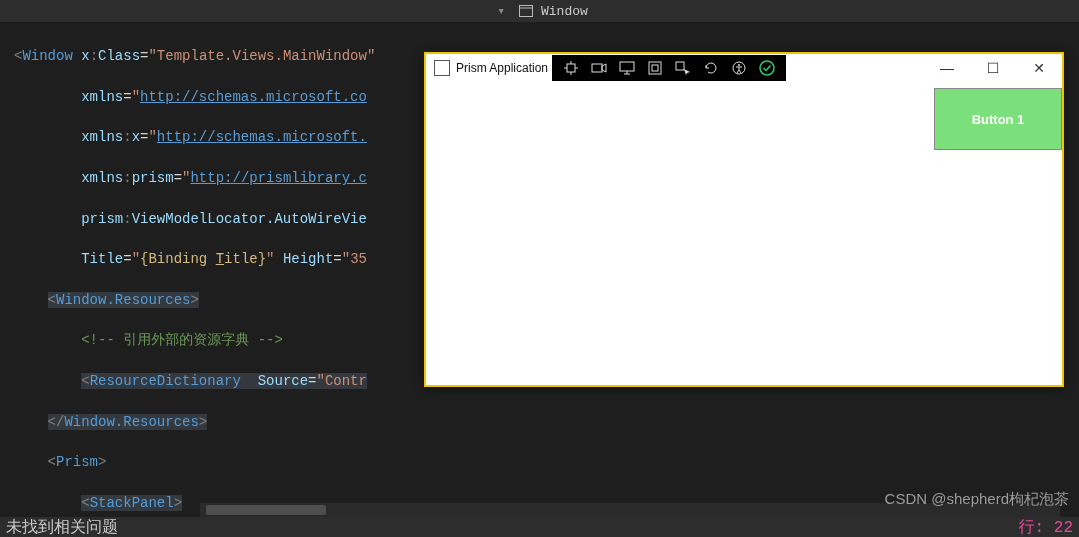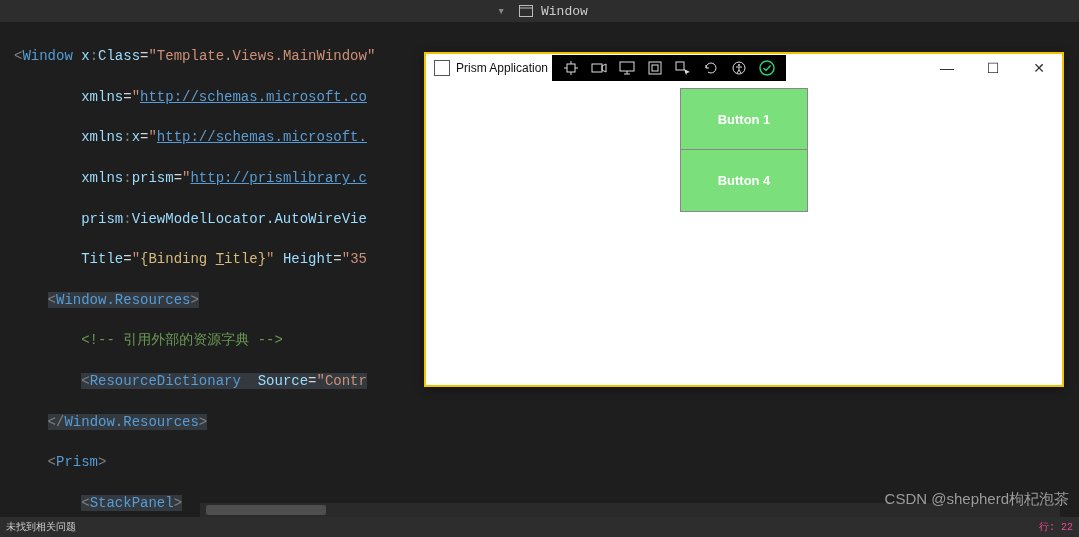--- a/index.html
+++ b/index.html
@@ -47,21 +47,21 @@
     .binding { color: #d7ba7d; margin-top: 48px; }
     .sel-bg { background: rgba(173,214,255,0.15); }
     .status-bar {
       position: absolute;
       bottom: 0; left: 0; right: 0;
       height: 20px;
       background: #2d2d2d;
       display: flex;
       align-items: center;
       color: #ccc;
-      font-size: 10px;
+      font-size: 16px;
       padding: 0 6px;
     }
     .status-bar .right { margin-left: auto; color: #ec4899; }
     .hscroll {
       position: absolute;
       left: 200px; bottom: 20px;
       width: 860px; height: 14px;
       background: #2a2a2a;
     }
     .hscroll .thumb { position: absolute; left: 6px; top: 2px; width: 120px; height: 10px; background: #4e4e4e; border-radius: 2px; }
@@ -118,21 +118,21 @@
       display: flex;
       align-items: center;
       justify-content: center;
       color: #333;
       font-family: 'Segoe UI', sans-serif;
     }
     .app-client {
       flex: 1;
       background: #fff;
       display: flex;
-      justify-content: center;
+      justify-content: flex-end;
       padding-top: 6px;
     }
     .btn-stack {
       display: flex;
       flex-direction: column;
     }
     .demo-btn {
       width: 128px; height: 62px;
       background: #7be07b;
       border: 1px solid #888;
@@ -263,18 +263,17 @@
     </div>
     <div class="win-controls">
       <div class="wbtn">—</div>
       <div class="wbtn">☐</div>
       <div class="wbtn">✕</div>
     </div>
   </div>
   <div class="app-client">
     <div class="btn-stack">
       <div class="demo-btn">Button 1</div>
-      <div class="demo-btn">Button 4</div>
     </div>
   </div>
 </div>
 
 <div class="watermark">CSDN @shepherd枸杞泡茶</div>
 
 </body></html>

